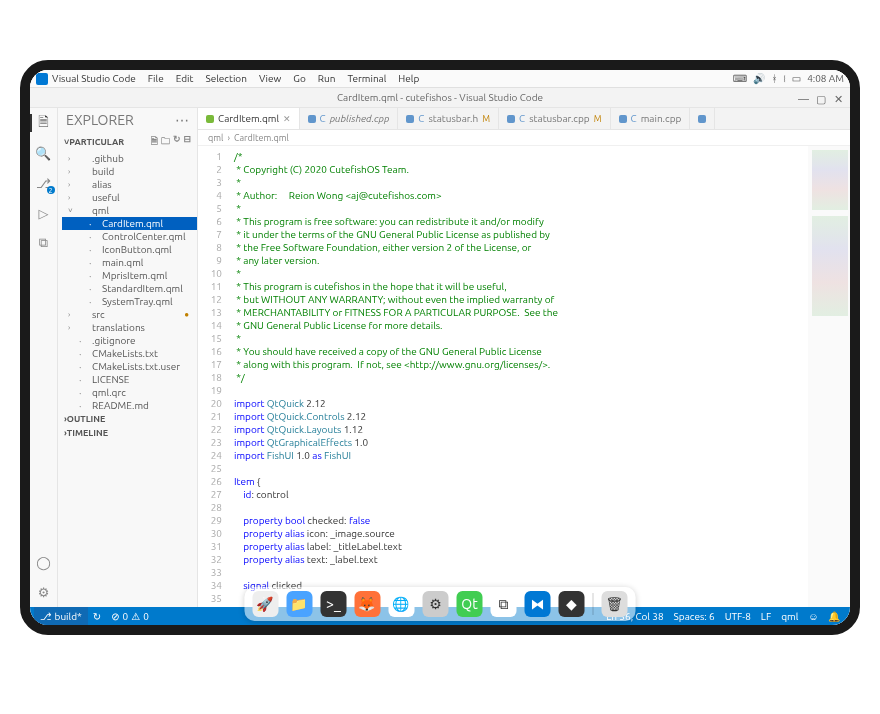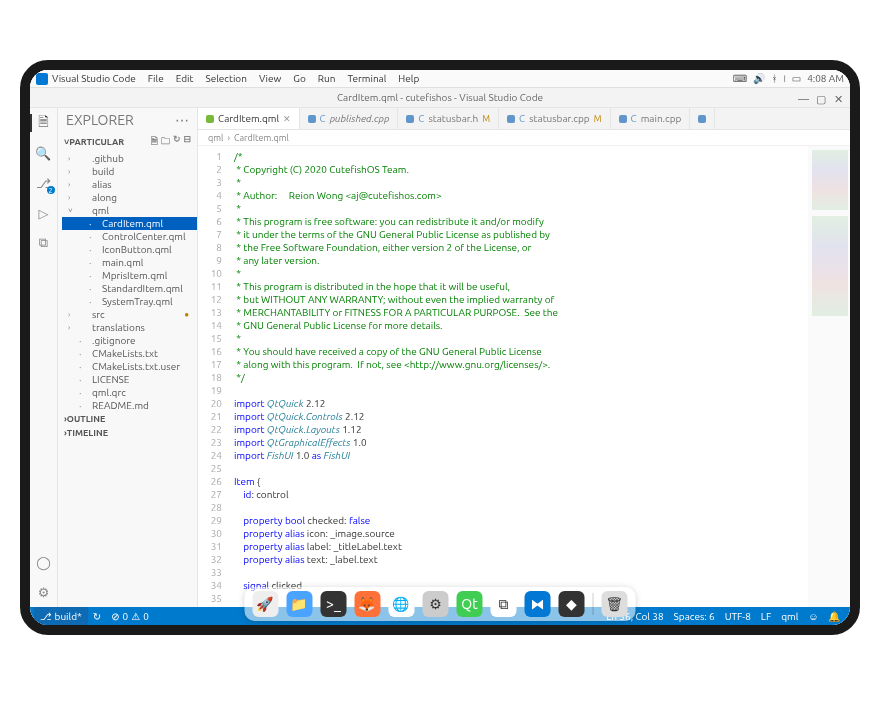--- a/index.html
+++ b/index.html
@@ -50,21 +50,21 @@
 .tab .xicon { font-size: 9px; color: #999; }
 .tab .mod { color: #c08000; font-size: 9px; }
 .breadcrumb { height: 16px; padding: 2px 10px; font-size: 9px; color: #888; display: flex; align-items: center; gap: 4px; border-bottom: 1px solid #f0f0f0; }
 .code { flex: 1; display: flex; font-family: "Consolas", "Monaco", monospace; font-size: 10px; line-height: 13px; overflow: hidden; position: relative; }
 .gutter { width: 30px; text-align: right; padding: 4px 6px 4px 0; color: #aaa; background: #fff; }
 .codetext { flex: 1; padding: 4px 0 4px 6px; white-space: pre; color: #333; overflow: hidden; }
 .minimap { width: 42px; background: #fafafa; position: relative; }
 .minimap .mm { position: absolute; right: 2px; width: 36px; background: linear-gradient(#9c9,#99c,#c99,#9c9); opacity: 0.25; }
 .c-comment { color: #008000; }
 .c-keyword { color: #0000ff; }
-.c-type { color: #267f99; font-style: italic; }
+.c-type { color: #267f99; }
 .c-literal { color: #0000ff; }
 .c-func { color: #795e26; }
 .c-member { color: #001080; }
 
 .statusbar { height: 18px; background: #007acc; color: #fff; display: flex; align-items: center; font-size: 10px; padding: 0 4px; }
 .statusbar .sb-item { padding: 0 5px; display: flex; align-items: center; gap: 3px; }
 .statusbar .sb-main { background: #0f6ab4; padding: 0 6px; height: 100%; display: flex; align-items: center; }
 .statusbar .spacer { flex: 1; }
 
 
@@ -148,21 +148,21 @@
               <span>build</span>
             </div>
             <div class="treeitem folder" style="padding-left: 6px;">
               <span class="chev">›</span>
               <span class="ficon"></span>
               <span>alias</span>
             </div>
             <div class="treeitem folder" style="padding-left: 6px;">
               <span class="chev">›</span>
               <span class="ficon"></span>
-              <span>along</span>
+              <span>useful</span>
             </div>
             <div class="treeitem folder" style="padding-left: 6px;">
               <span class="chev">˅</span>
               <span class="ficon"></span>
               <span>qml</span>
             </div>
             <div class="treeitem selected" style="padding-left: 16px;">
               <span class="chev"></span>
               <span class="ficon">·</span>
               <span>CardItem.qml</span>
@@ -291,21 +291,21 @@
         <div class="codetext" id="codetext"><span class="c-comment">/*</span>
 <span class="c-comment"> * Copyright (C) 2020 CutefishOS Team.</span>
 <span class="c-comment"> *</span>
 <span class="c-comment"> * Author:     Reion Wong &lt;aj@cutefishos.com&gt;</span>
 <span class="c-comment"> *</span>
 <span class="c-comment"> * This program is free software: you can redistribute it and/or modify</span>
 <span class="c-comment"> * it under the terms of the GNU General Public License as published by</span>
 <span class="c-comment"> * the Free Software Foundation, either version 2 of the License, or</span>
 <span class="c-comment"> * any later version.</span>
 <span class="c-comment"> *</span>
-<span class="c-comment"> * This program is distributed in the hope that it will be useful,</span>
+<span class="c-comment"> * This program is cutefishos in the hope that it will be useful,</span>
 <span class="c-comment"> * but WITHOUT ANY WARRANTY; without even the implied warranty of</span>
 <span class="c-comment"> * MERCHANTABILITY or FITNESS FOR A PARTICULAR PURPOSE.  See the</span>
 <span class="c-comment"> * GNU General Public License for more details.</span>
 <span class="c-comment"> *</span>
 <span class="c-comment"> * You should have received a copy of the GNU General Public License</span>
 <span class="c-comment"> * along with this program.  If not, see &lt;http://www.gnu.org/licenses/&gt;.</span>
 <span class="c-comment"> */</span>
 
 <span class="c-keyword">import</span> <span class="c-type">QtQuick</span> 2.12
 <span class="c-keyword">import</span> <span class="c-type">QtQuick.Controls</span> 2.12

